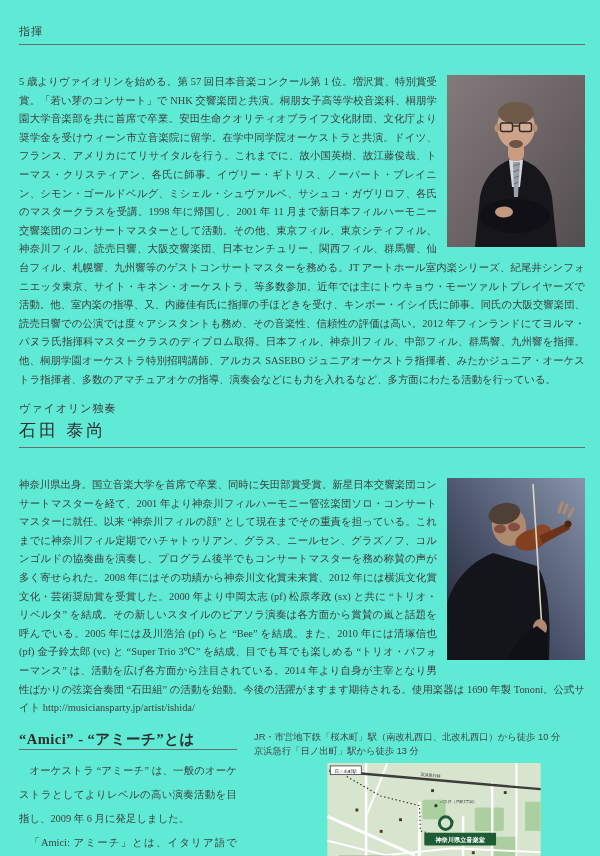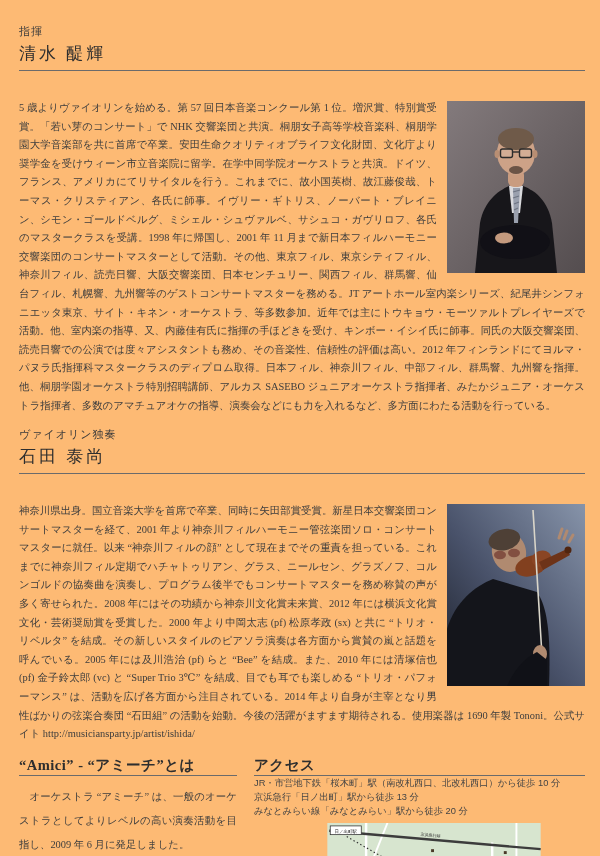--- a/index.html
+++ b/index.html
@@ -1,17 +1,17 @@
 <!DOCTYPE html>
 <html><head>
 <meta charset="utf-8">
 <style>
   html,body{margin:0;padding:0;}
   body{width:600px;height:856px;background:#fff;font-family:"Liberation Serif","DejaVu Serif",serif;color:#3b3b3b;}
-  .page{position:relative;width:600px;height:856px;background:#fdba74;overflow:hidden;}
+  .page{position:relative;width:600px;height:856px;background:#5eead4;overflow:hidden;}
   .inner{padding:24px 15px 0 19px;}
   .sec-head{border-bottom:1px solid #6b6b6b;padding-bottom:5px;}
   .role{font-size:11px;letter-spacing:1px;color:#3a3a3a;}
   .name{font-size:17px;letter-spacing:3px;margin-top:3px;color:#2e2e2e;}
   .bio{font-size:10.4px;line-height:18.6px;text-align:justify;margin:28px 0 0 0;color:#3d3d3d;}
   .photo{float:right;margin:2px 0 6px 10px;display:block;}
   .sec{margin-bottom:12px;overflow:hidden;}
   .bottom{display:flex;margin-top:10px;}
   .col-l{width:218px;margin-right:17px;flex:none;}
   .col-r{flex:1;min-width:0;}
@@ -23,21 +23,20 @@
 </style>
 </head>
 <body>
 
 <div class="page">
   <div class="inner">
 
     <div class="sec">
       <div class="sec-head">
         <div class="role">指揮</div>
-        <div class="name">清水 醍輝</div>
       </div>
       <div>
         <svg class="photo" width="138" height="172" viewBox="0 0 138 172" aria-hidden="true">
           <defs>
             <linearGradient id="g1" x1="0" y1="0" x2="1" y2="1">
               <stop offset="0" stop-color="#837a7c"></stop>
                 <stop offset="1" stop-color="#544d4f"></stop>
             </linearGradient>
           </defs>
           <rect width="138" height="172" fill="url(#g1)"></rect>
@@ -102,25 +101,23 @@
 
       <div class="col-l">
         <div class="sub-head">“Amici” - “アミーチ”とは</div>
         <div class="amici-text">
           <p>オーケストラ “アミーチ” は、一般のオーケストラとしてよりレベルの高い演奏活動を目指し、2009 年 6 月に発足しました。</p>
           <p>「Amici: アミーチ」とは、イタリア語で「友人、友達」という意味の言葉です。現役の大学生と、社会人になったばかりの若いメンバーを中心に立ち上げたこのオケで、「気のおけない仲間と最高の音楽を！」という思いを込めながら、密度の高い練習を重ねるよう、日々活動しています。</p>
         </div>
       </div>
 
       <div class="col-r">
-        <div class="sub-head">アクセス</div>
         <div class="access-lines">
           <div>JR・市営地下鉄「桜木町」駅（南改札西口、北改札西口）から徒歩 10 分</div>
           <div>京浜急行「日ノ出町」駅から徒歩 13 分</div>
-          <div>みなとみらい線「みなとみらい」駅から徒歩 20 分</div>
         </div>
 
         <div class="map-wrap">
           <svg width="220" height="192" viewBox="0 0 220 198" font-family="Liberation Sans, DejaVu Sans, sans-serif">
 
             <rect width="220" height="198" fill="#d7e5cf"></rect>
 
             <g>
               <path d="M0,146 L40,140 L85,158 L120,184 L132,198 L0,198 Z" fill="#9cc4e4"></path>
               <path d="M40,140 L62,131 L104,131 L150,186 L136,198 L118,182 L80,156 Z" fill="#a6cbe8"></path>

